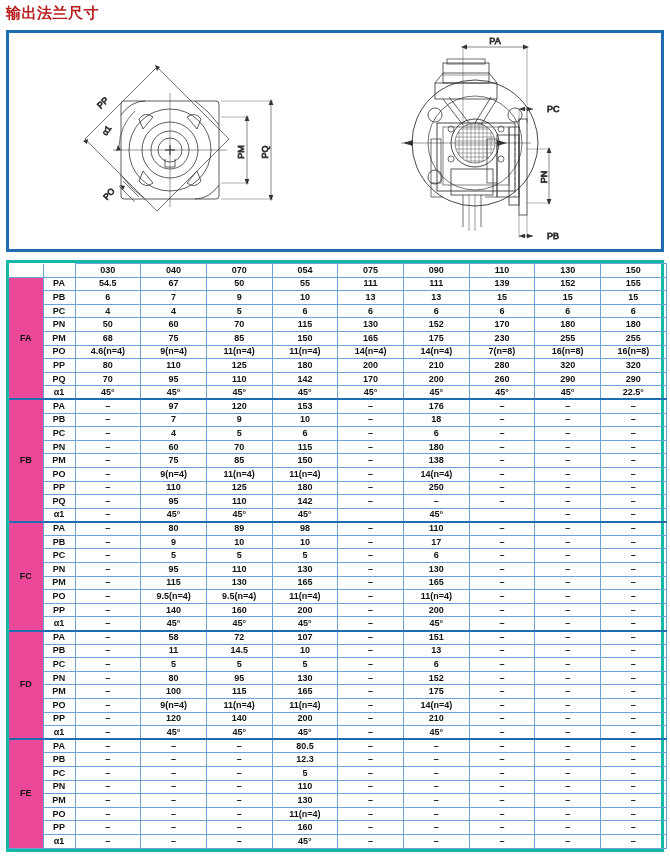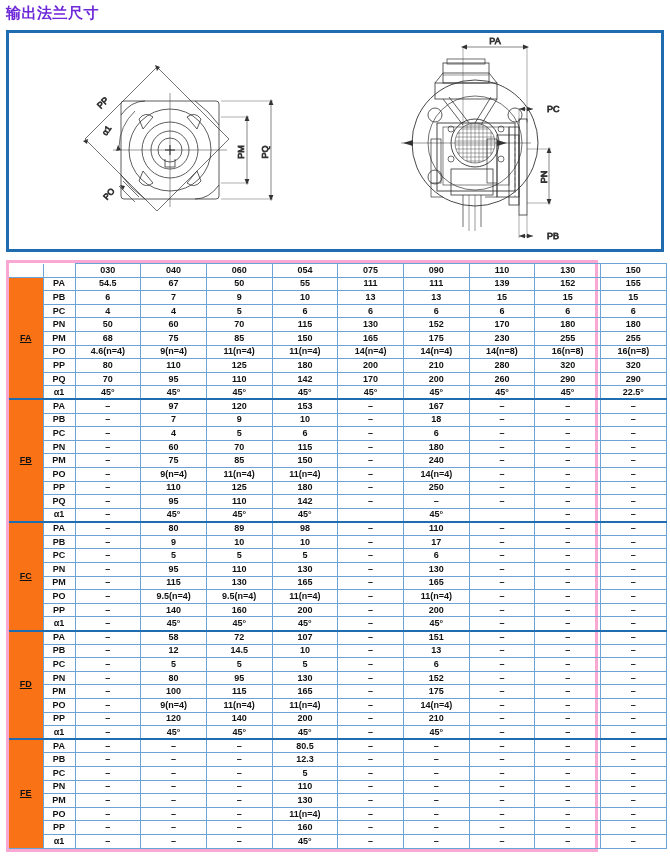--- a/index.html
+++ b/index.html
@@ -7,42 +7,42 @@
     margin: 0; padding: 0;
     width: 670px; height: 863px;
     background: #ffffff;
     font-family: "Liberation Sans", sans-serif;
   }
   #root { position: relative; width: 670px; height: 863px; overflow: hidden; }
 
   
   .page-title {
     position: absolute; left: 6px; top: 4px;
-    font-size: 15px; font-weight: bold; color: #6d28d9;
+    font-size: 15px; font-weight: bold; color: #b91c1c;
     letter-spacing: 0.5px;
     white-space: nowrap;
   }
 
   
   .drawing-panel {
     position: absolute; left: 6px; top: 30px;
     width: 658px; height: 222px;
     border: 3px solid #1f6cb0;
     background: #ffffff;
   }
   .drawing-panel .inner { position: relative; width: 100%; height: 100%; }
   .dwg { position: absolute; }
   .dwg-left  { left: 52px; top: 2px; }
   .dwg-right { left: 392px; top: -2px; }
 
   
   .table-wrap {
     position: absolute; left: 6px; top: 260px;
-    width: 592px;
-    border: 3px solid #f9a8d4;
+    width: 658px;
+    border: 3px solid #14b8a6;
     background: #ffffff;
   }
   table.spec {
     border-collapse: collapse;
     width: 100%;
     table-layout: fixed;
   }
   table.spec td, table.spec th {
     border: 1px solid #6ba3d6;
     text-align: center;
@@ -59,22 +59,21 @@
   .col-param { width: 32px; }
   .col-val   { width: 65.7px; }
 
   thead td { font-size: 9.5px; }
   .hdr-blank-a, .hdr-blank-b { background: #ffffff; border-top: 0 !important; }
   .hdr-blank-a { border-left: 0 !important; }
 
   td.group-cell {
     font-size: 10px;
     border-left: 0 !important;
-    background: #f97316;
-    text-decoration: underline;
+    background: #ec4899;
   }
   td.param-cell { font-size: 9.5px; }
   td.val-cell   { font-size: 9.5px; }
 
   
   tr.group-start > td { border-top: 2px solid #1f6cb0; }
   tr.group-end > td { border-bottom: 1px solid #6ba3d6; }
 </style>
 </head>
 <body>
@@ -270,21 +269,21 @@
         <col class="col-val">
           <col class="col-val">
           <col class="col-val">
       </colgroup>
       <thead>
         <tr>
           <td class="hdr-blank-a"></td>
           <td class="hdr-blank-b"></td>
           <td>030</td>
           <td>040</td>
-          <td>060</td>
+          <td>070</td>
           <td>054</td>
           <td>075</td>
           <td>090</td>
           <td>110</td>
           <td>130</td>
           <td>150</td>
         </tr>
       </thead>
       <tbody id="spec-body">
           <tr>
@@ -349,21 +348,21 @@
             <td class="val-cell">255</td>
           </tr>
           <tr>
             <td class="param-cell">PO</td>
             <td class="val-cell">4.6(n=4)</td>
             <td class="val-cell">9(n=4)</td>
             <td class="val-cell">11(n=4)</td>
             <td class="val-cell">11(n=4)</td>
             <td class="val-cell">14(n=4)</td>
             <td class="val-cell">14(n=4)</td>
-            <td class="val-cell">14(n=8)</td>
+            <td class="val-cell">7(n=8)</td>
             <td class="val-cell">16(n=8)</td>
             <td class="val-cell">16(n=8)</td>
           </tr>
           <tr>
             <td class="param-cell">PP</td>
             <td class="val-cell">80</td>
             <td class="val-cell">110</td>
             <td class="val-cell">125</td>
             <td class="val-cell">180</td>
             <td class="val-cell">200</td>
@@ -397,21 +396,21 @@
             <td class="val-cell">22.5°</td>
           </tr>
           <tr class="group-start">
             <td class="group-cell" rowspan="9">FB</td>
             <td class="param-cell">PA</td>
             <td class="val-cell">–</td>
             <td class="val-cell">97</td>
             <td class="val-cell">120</td>
             <td class="val-cell">153</td>
             <td class="val-cell">–</td>
-            <td class="val-cell">167</td>
+            <td class="val-cell">176</td>
             <td class="val-cell">–</td>
             <td class="val-cell">–</td>
             <td class="val-cell">–</td>
           </tr>
           <tr>
             <td class="param-cell">PB</td>
             <td class="val-cell">–</td>
             <td class="val-cell">7</td>
             <td class="val-cell">9</td>
             <td class="val-cell">10</td>
@@ -445,21 +444,21 @@
             <td class="val-cell">–</td>
             <td class="val-cell">–</td>
           </tr>
           <tr>
             <td class="param-cell">PM</td>
             <td class="val-cell">–</td>
             <td class="val-cell">75</td>
             <td class="val-cell">85</td>
             <td class="val-cell">150</td>
             <td class="val-cell">–</td>
-            <td class="val-cell">240</td>
+            <td class="val-cell">138</td>
             <td class="val-cell">–</td>
             <td class="val-cell">–</td>
             <td class="val-cell">–</td>
           </tr>
           <tr>
             <td class="param-cell">PO</td>
             <td class="val-cell">–</td>
             <td class="val-cell">9(n=4)</td>
             <td class="val-cell">11(n=4)</td>
             <td class="val-cell">11(n=4)</td>
@@ -611,21 +610,21 @@
             <td class="val-cell">107</td>
             <td class="val-cell">–</td>
             <td class="val-cell">151</td>
             <td class="val-cell">–</td>
             <td class="val-cell">–</td>
             <td class="val-cell">–</td>
           </tr>
           <tr>
             <td class="param-cell">PB</td>
             <td class="val-cell">–</td>
-            <td class="val-cell">12</td>
+            <td class="val-cell">11</td>
             <td class="val-cell">14.5</td>
             <td class="val-cell">10</td>
             <td class="val-cell">–</td>
             <td class="val-cell">13</td>
             <td class="val-cell">–</td>
             <td class="val-cell">–</td>
             <td class="val-cell">–</td>
           </tr>
           <tr>
             <td class="param-cell">PC</td>

